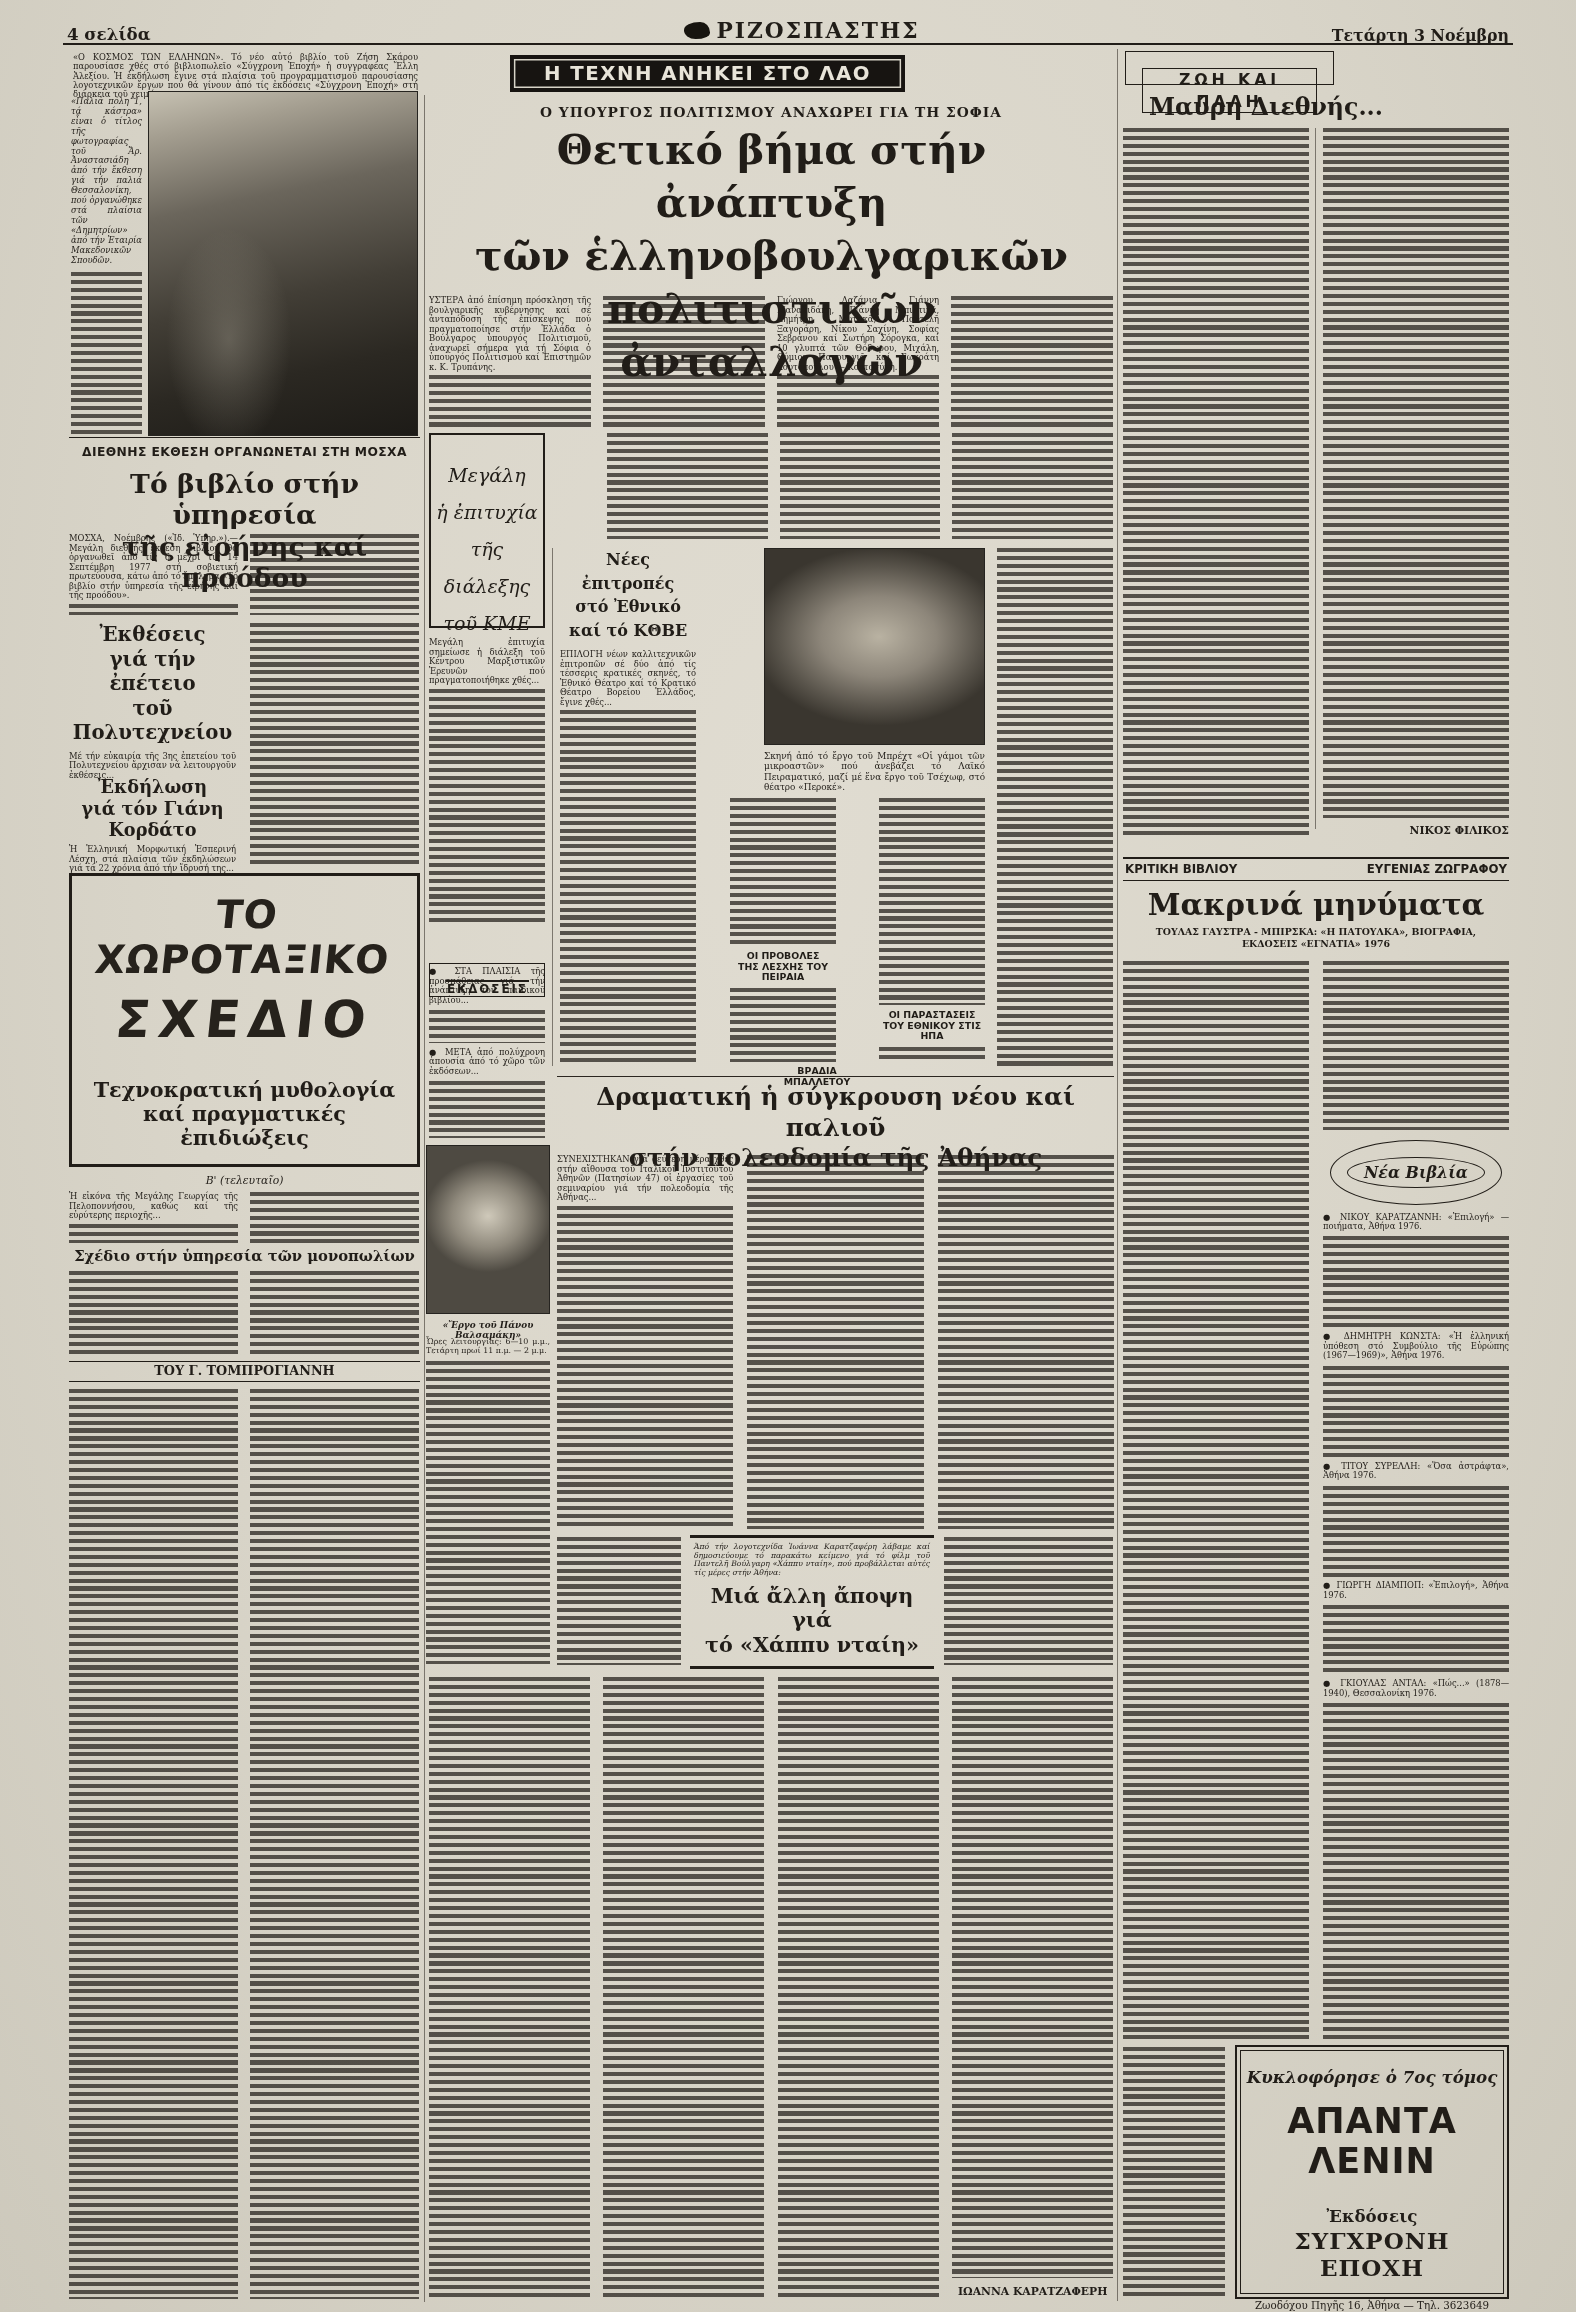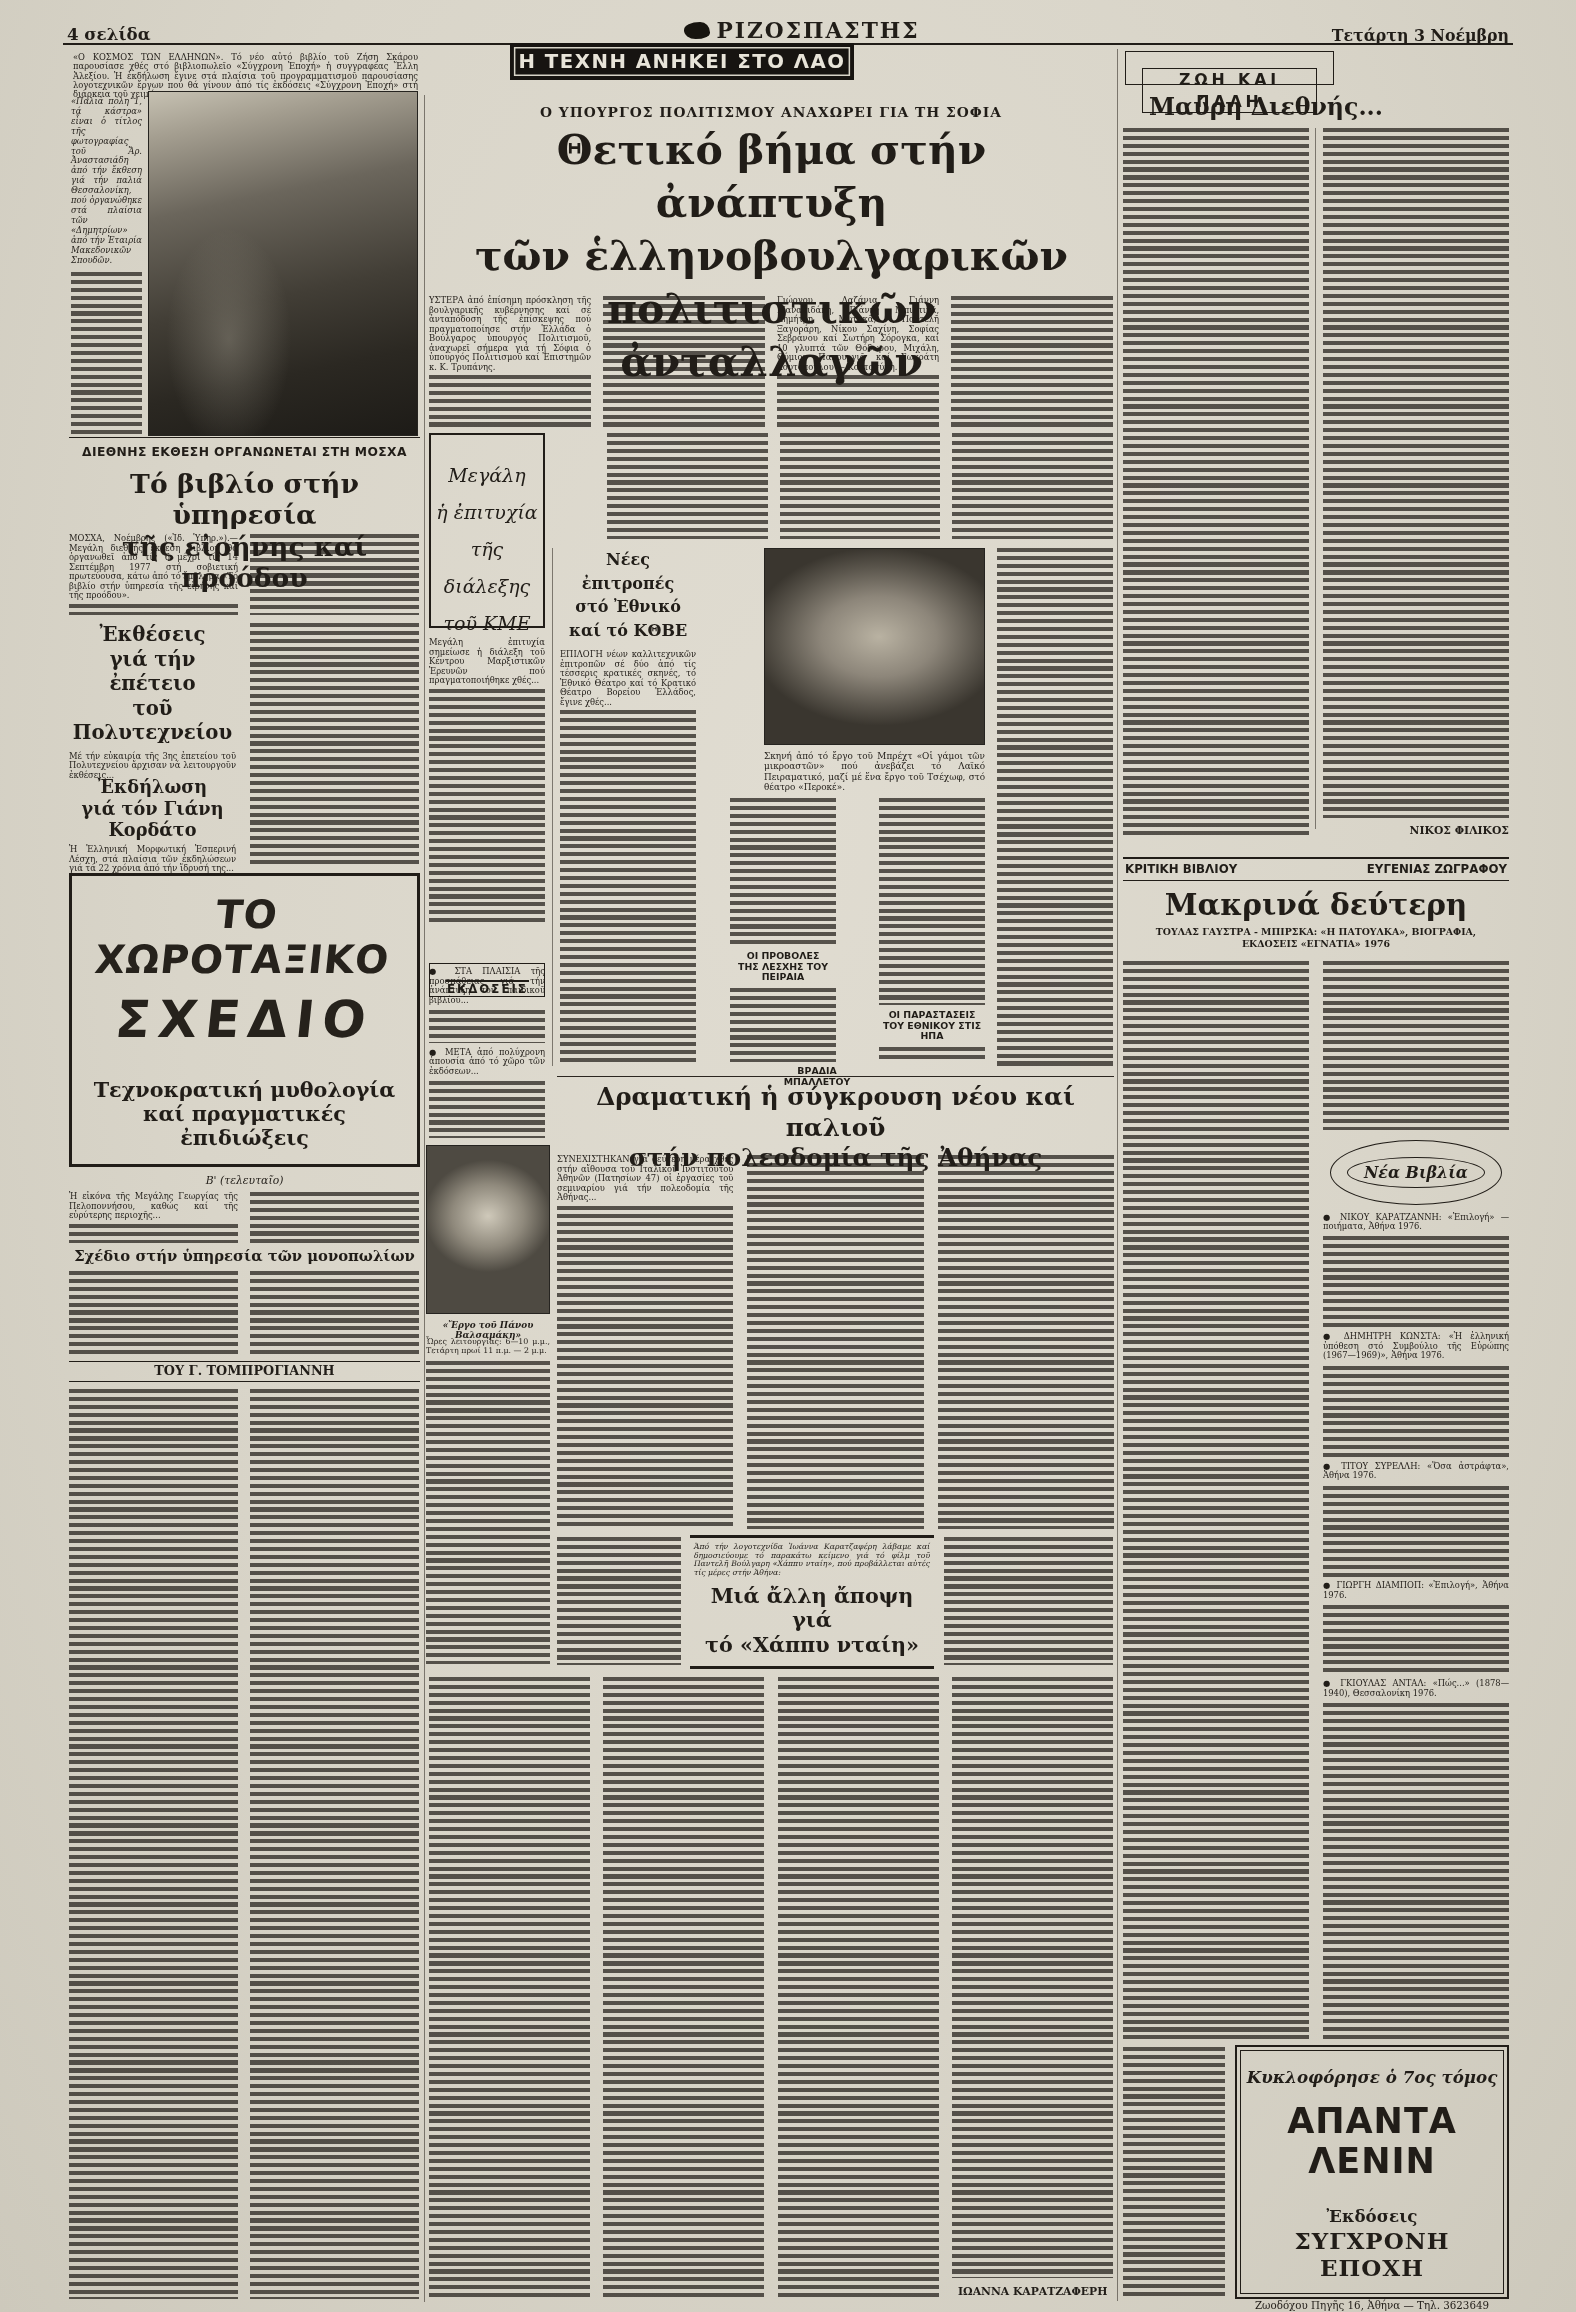--- a/index.html
+++ b/index.html
@@ -125,21 +125,21 @@
 
   <div class="abs c b" style="left:69px;top:1361px;width:351px;height:20.7px;border-top:1px solid #211d18;border-bottom:1px solid #211d18;font-size:12.8px;line-height:18.7px;">ΤΟΥ Γ. ΤΟΜΠΡΟΓΙΑΝΝΗ</div>
 
   <div class="abs flex" style="left:69px;top:1389px;width:351px;height:910px;gap:11.8px;">
     <div class="gtx" style="width:169px;"></div>
     <div class="gtx" style="width:169px;"></div>
   </div>
 
   <div class="abs vrule" style="left:424px;top:95px;height:2207px;"></div>
 
-  <div class="abs flex" style="left:510px;top:43px;width:344px;height:37px;background:#171411;box-shadow:inset 0 0 0 3.9px #171411, inset 0 0 0 5.4px #d8d4c8;align-items:center;justify-content:center;text-align:right;">
+  <div class="abs flex" style="left:510px;top:55px;width:395px;height:37px;background:#171411;box-shadow:inset 0 0 0 3.9px #171411, inset 0 0 0 5.4px #d8d4c8;align-items:center;justify-content:center;text-align:right;">
     <span class="b sans" style="color:#e8e4d9;font-size:19.7px;letter-spacing:1.5px;">Η ΤΕΧΝΗ ΑΝΗΚΕΙ ΣΤΟ ΛΑΟ</span>
   </div>
 
   <div class="abs c b" style="left:429px;top:104px;width:684px;font-size:13.8px;letter-spacing:1px;">Ο ΥΠΟΥΡΓΟΣ ΠΟΛΙΤΙΣΜΟΥ ΑΝΑΧΩΡΕΙ ΓΙΑ ΤΗ ΣΟΦΙΑ</div>
 
   <div class="abs c b" style="left:463px;top:124px;width:617px;font-size:41px;line-height:53px;">
     <div>Θετικό βήμα στήν ἀνάπτυξη</div>
     <div>τῶν ἑλληνοβουλγαρικῶν</div>
     <div>πολιτιστικῶν ἀνταλλαγῶν</div>
   </div>
@@ -281,21 +281,21 @@
       <div class="r b" style="font-size:10.8px;margin-top:5.9px;">ΝΙΚΟΣ ΦΙΛΙΚΟΣ</div>
     </div>
   </div>
   <div class="abs vrule" style="left:1315px;top:128px;height:701px;"></div>
 
   <div class="abs flex" style="left:1123px;top:857px;width:386px;height:23.6px;border-top:2px solid #211d18;border-bottom:1px solid #211d18;align-items:center;justify-content:space-between;padding:0 2px;">
     <span class="b sans" style="font-size:11.8px;">ΚΡΙΤΙΚΗ ΒΙΒΛΙΟΥ</span>
     <span class="b sans" style="font-size:11.8px;">ΕΥΓΕΝΙΑΣ ΖΩΓΡΑΦΟΥ</span>
   </div>
 
-  <div class="abs c b" style="left:1123px;top:887px;width:386px;font-size:29.6px;">Μακρινά δεύτερη</div>
+  <div class="abs c b" style="left:1123px;top:887px;width:386px;font-size:29.6px;">Μακρινά μηνύματα</div>
   <div class="abs c b" style="left:1133px;top:926px;width:366px;font-size:9.4px;line-height:11.8px;">ΤΟΥΛΑΣ ΓΑΥΣΤΡΑ - ΜΠΙΡΣΚΑ: «Η ΠΑΤΟΥΛΚΑ», ΒΙΟΓΡΑΦΙΑ, ΕΚΔΟΣΕΙΣ «ΕΓΝΑΤΙΑ» 1976</div>
 
   <div class="abs flex" style="left:1123px;top:961px;width:386px;height:1078px;gap:13.8px;">
     <div class="gtx" style="flex:1;"></div>
     <div class="col" style="flex:1;">
       <div class="gtx" style="height:169px;"></div>
       <div class="boxed2" style="align-self:center;margin:9.9px 0 7.9px;border-radius:50%;">
         <div class="inner i b c" style="border-radius:50%;padding:4.9px 15.8px;font-size:15.8px;">Νέα Βιβλία</div>
       </div>
       <p class="bt">● ΝΙΚΟΥ ΚΑΡΑΤΖΑΝΝΗ: «Ἐπιλογή» — ποιήματα, Ἀθήνα 1976.</p>

